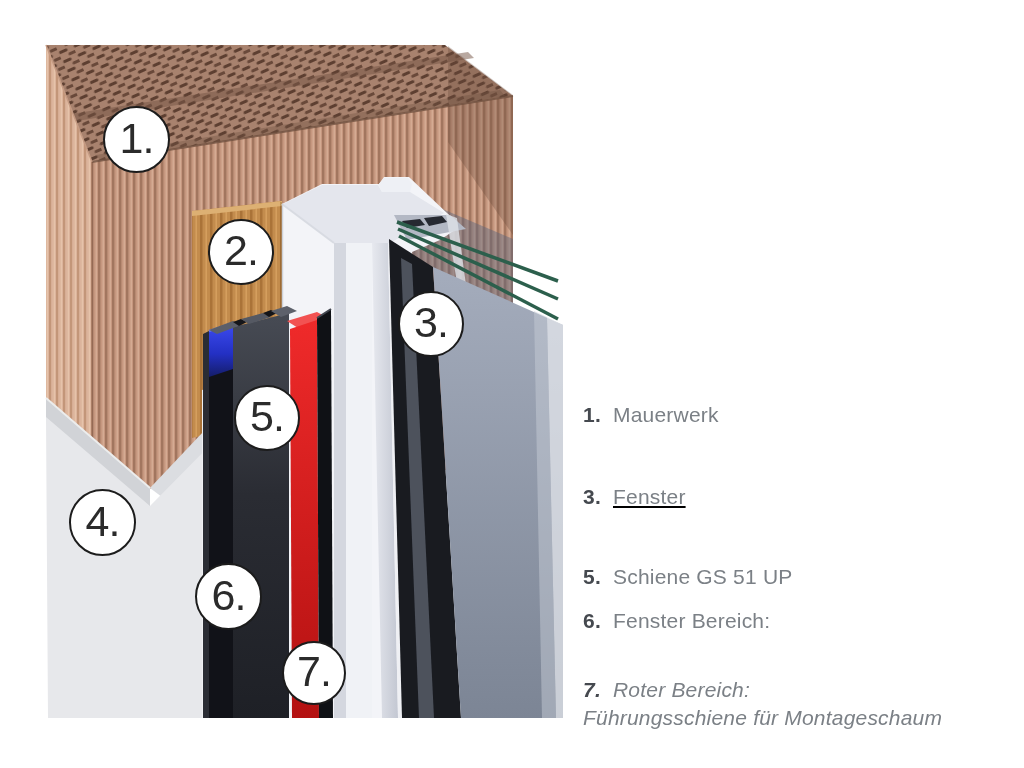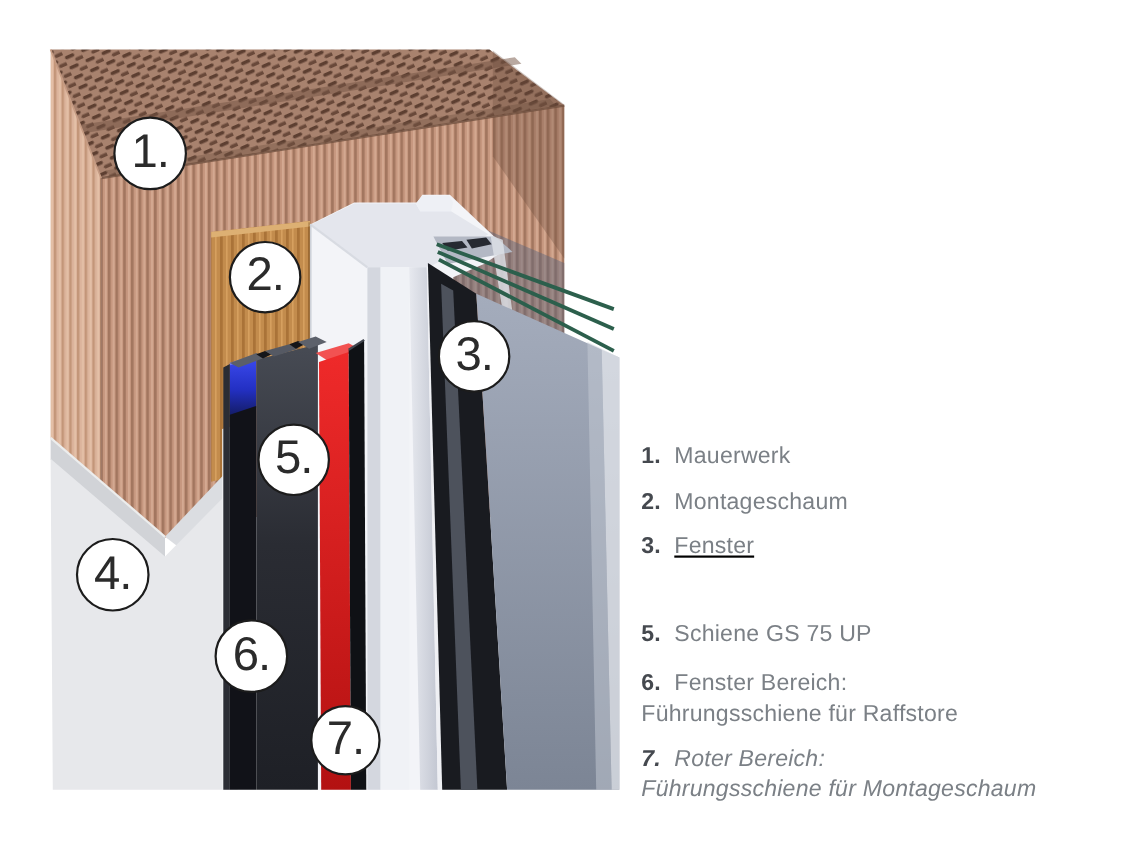--- a/index.html
+++ b/index.html
@@ -166,31 +166,27 @@
   <div class="callout" style="left:398px;top:291px;width:66px;height:66px;">3.</div>
   <div class="callout" style="left:69px;top:489px;width:67px;height:67px;">4.</div>
   <div class="callout" style="left:234px;top:385px;width:66px;height:66px;">5.</div>
   <div class="callout" style="left:195px;top:563px;width:67px;height:67px;">6.</div>
   <div class="callout" style="left:282px;top:641px;width:64px;height:64px;">7.</div>
 
   <div class="legend">
     <div class="legend-item" style="top:401px;">
       <span class="num">1.</span><span class="label">Mauerwerk</span>
     </div>
-    <div class="legend-item" style="top:443px;">
-      <span class="num">2.</span><span class="label">Montageschaum</span>
-    </div>
     <div class="legend-item" style="top:483px;text-decoration:underline;">
       <span class="num">3.</span><span class="label">Fenster</span>
     </div>
     <div class="legend-item" style="top:563px;">
-      <span class="num">5.</span><span class="label">Schiene GS 75 UP</span>
+      <span class="num">5.</span><span class="label">Schiene GS 51 UP</span>
     </div>
     <div class="legend-item" style="top:607px;">
       <span class="num">6.</span><span class="label">Fenster Bereich:</span>
-      <div class="line2">Führungsschiene für Raffstore</div>
     </div>
     <div class="legend-item" style="top:676px;font-style:italic;">
       <span class="num">7.</span><span class="label">Roter Bereich:</span>
       <div class="line2">Führungsschiene für Montageschaum</div>
     </div>
   </div>
 </div>
 
 </body></html>

